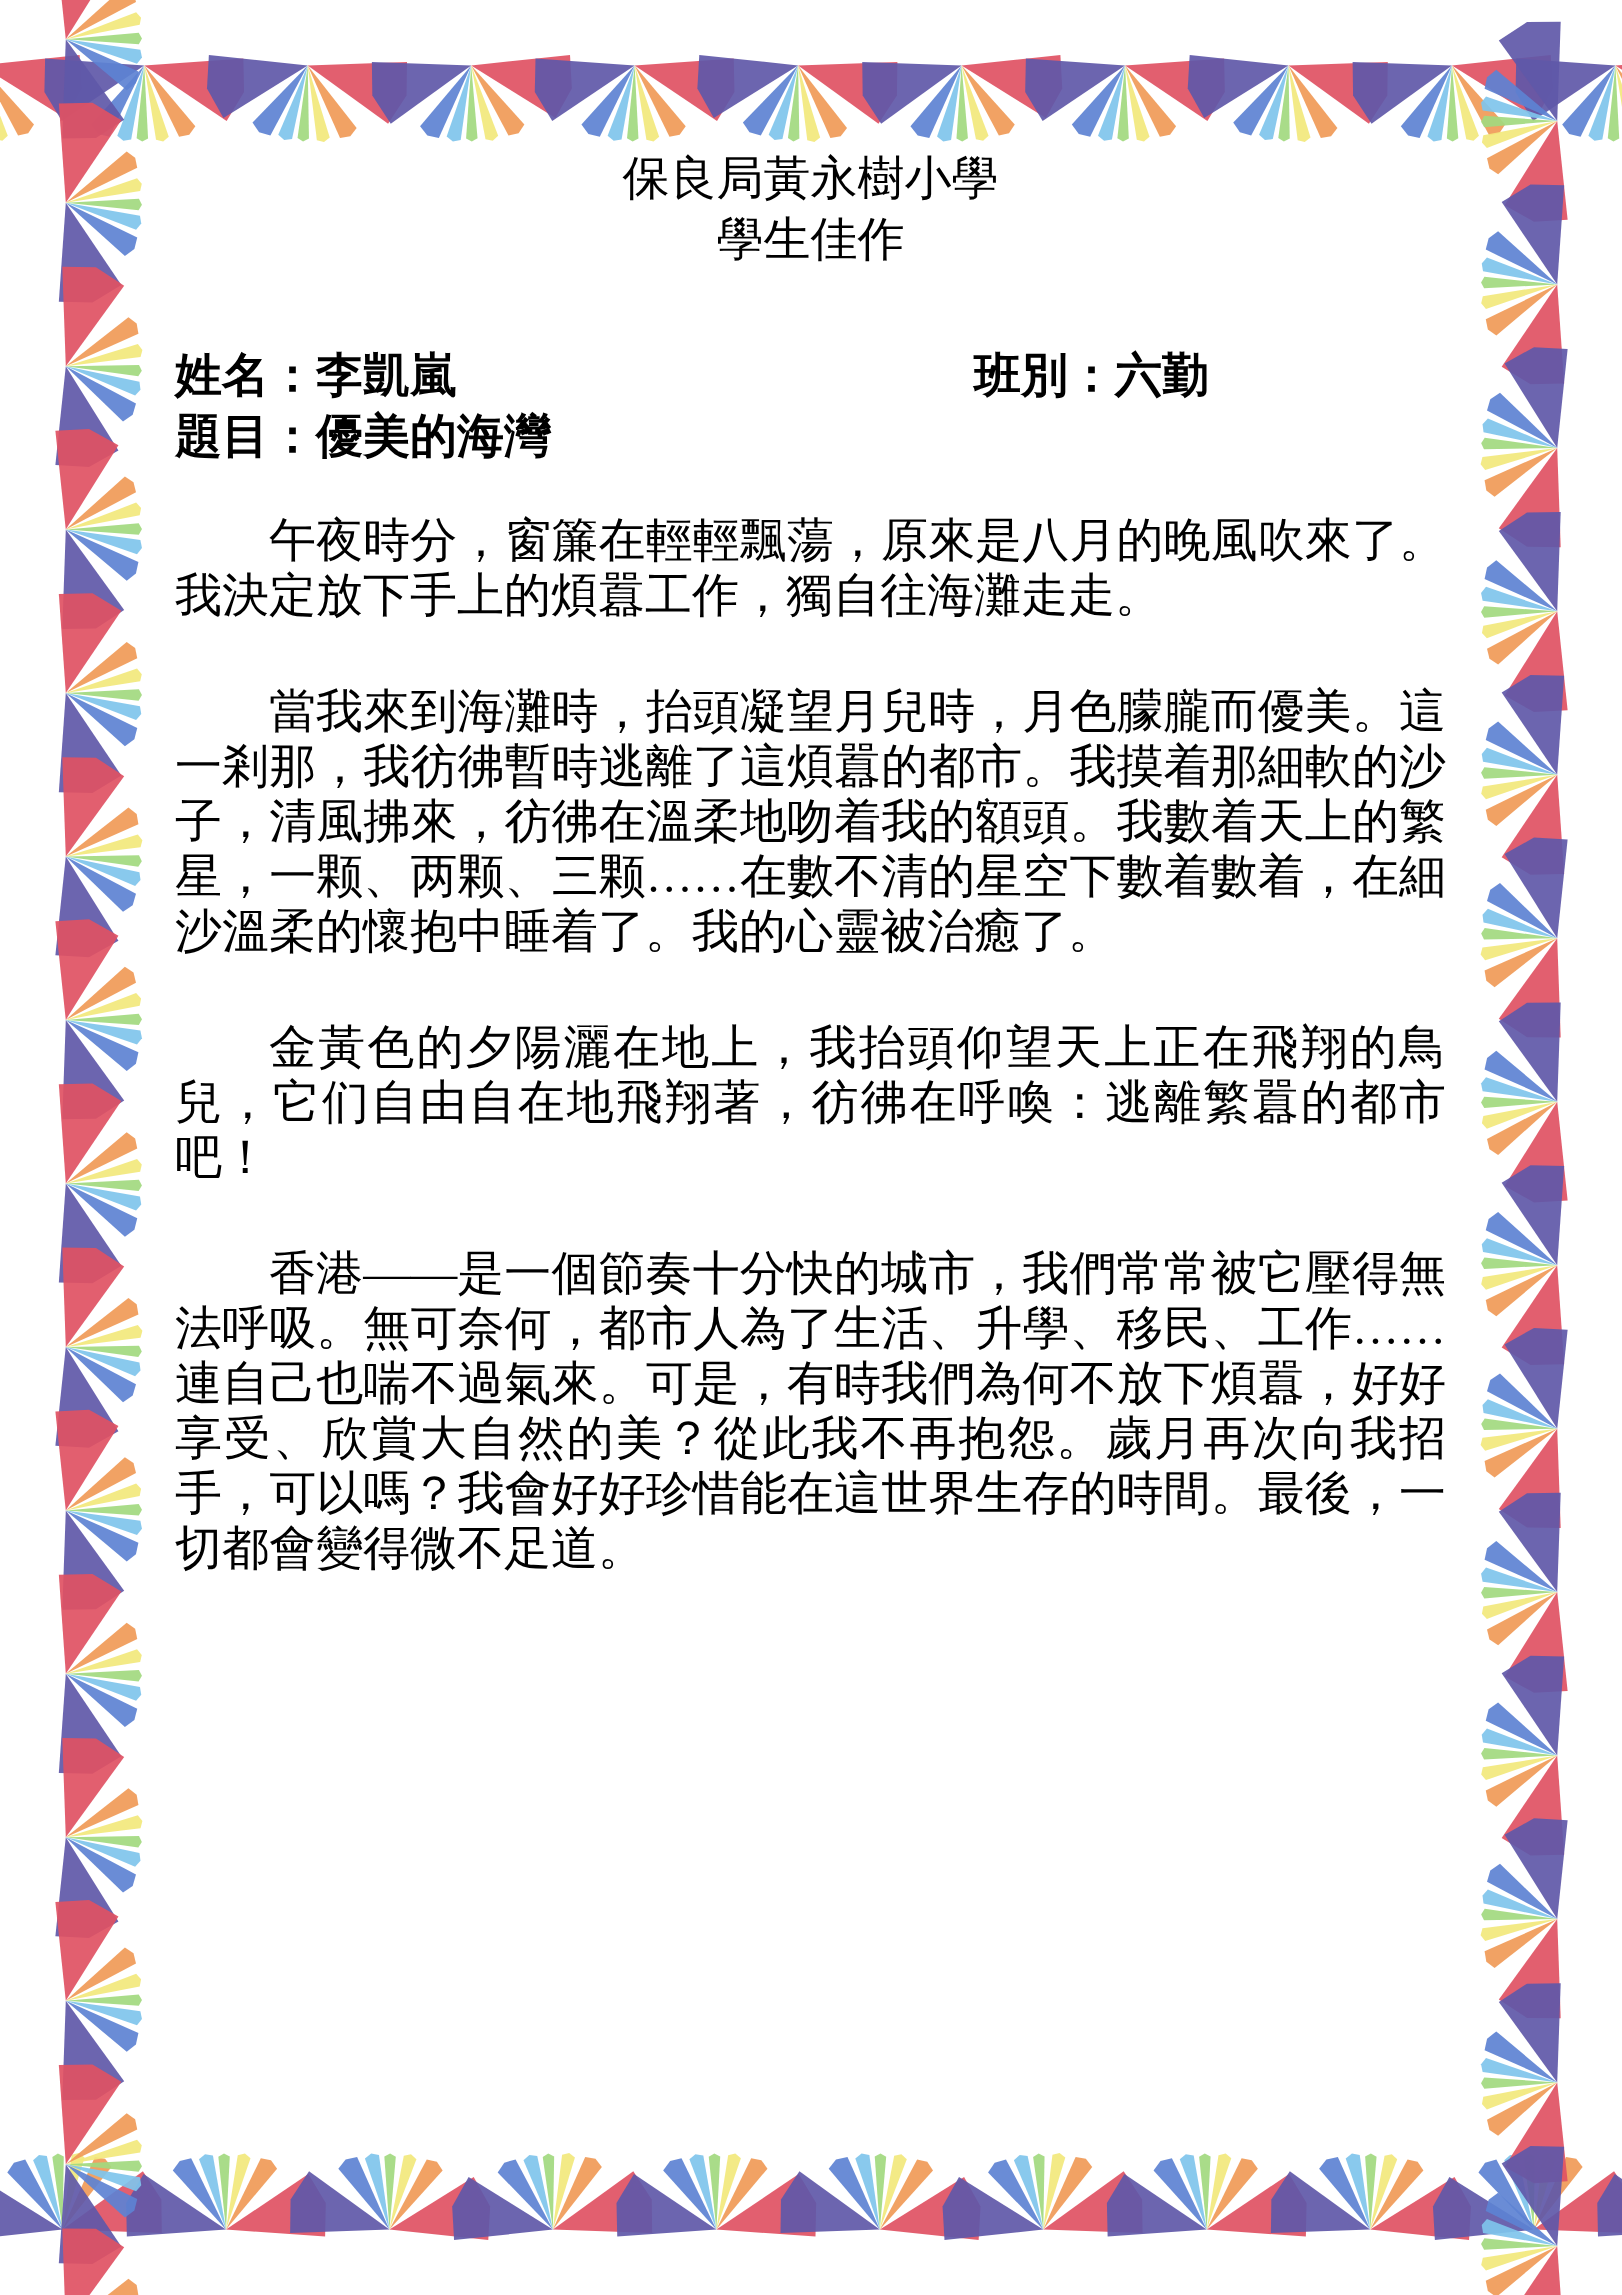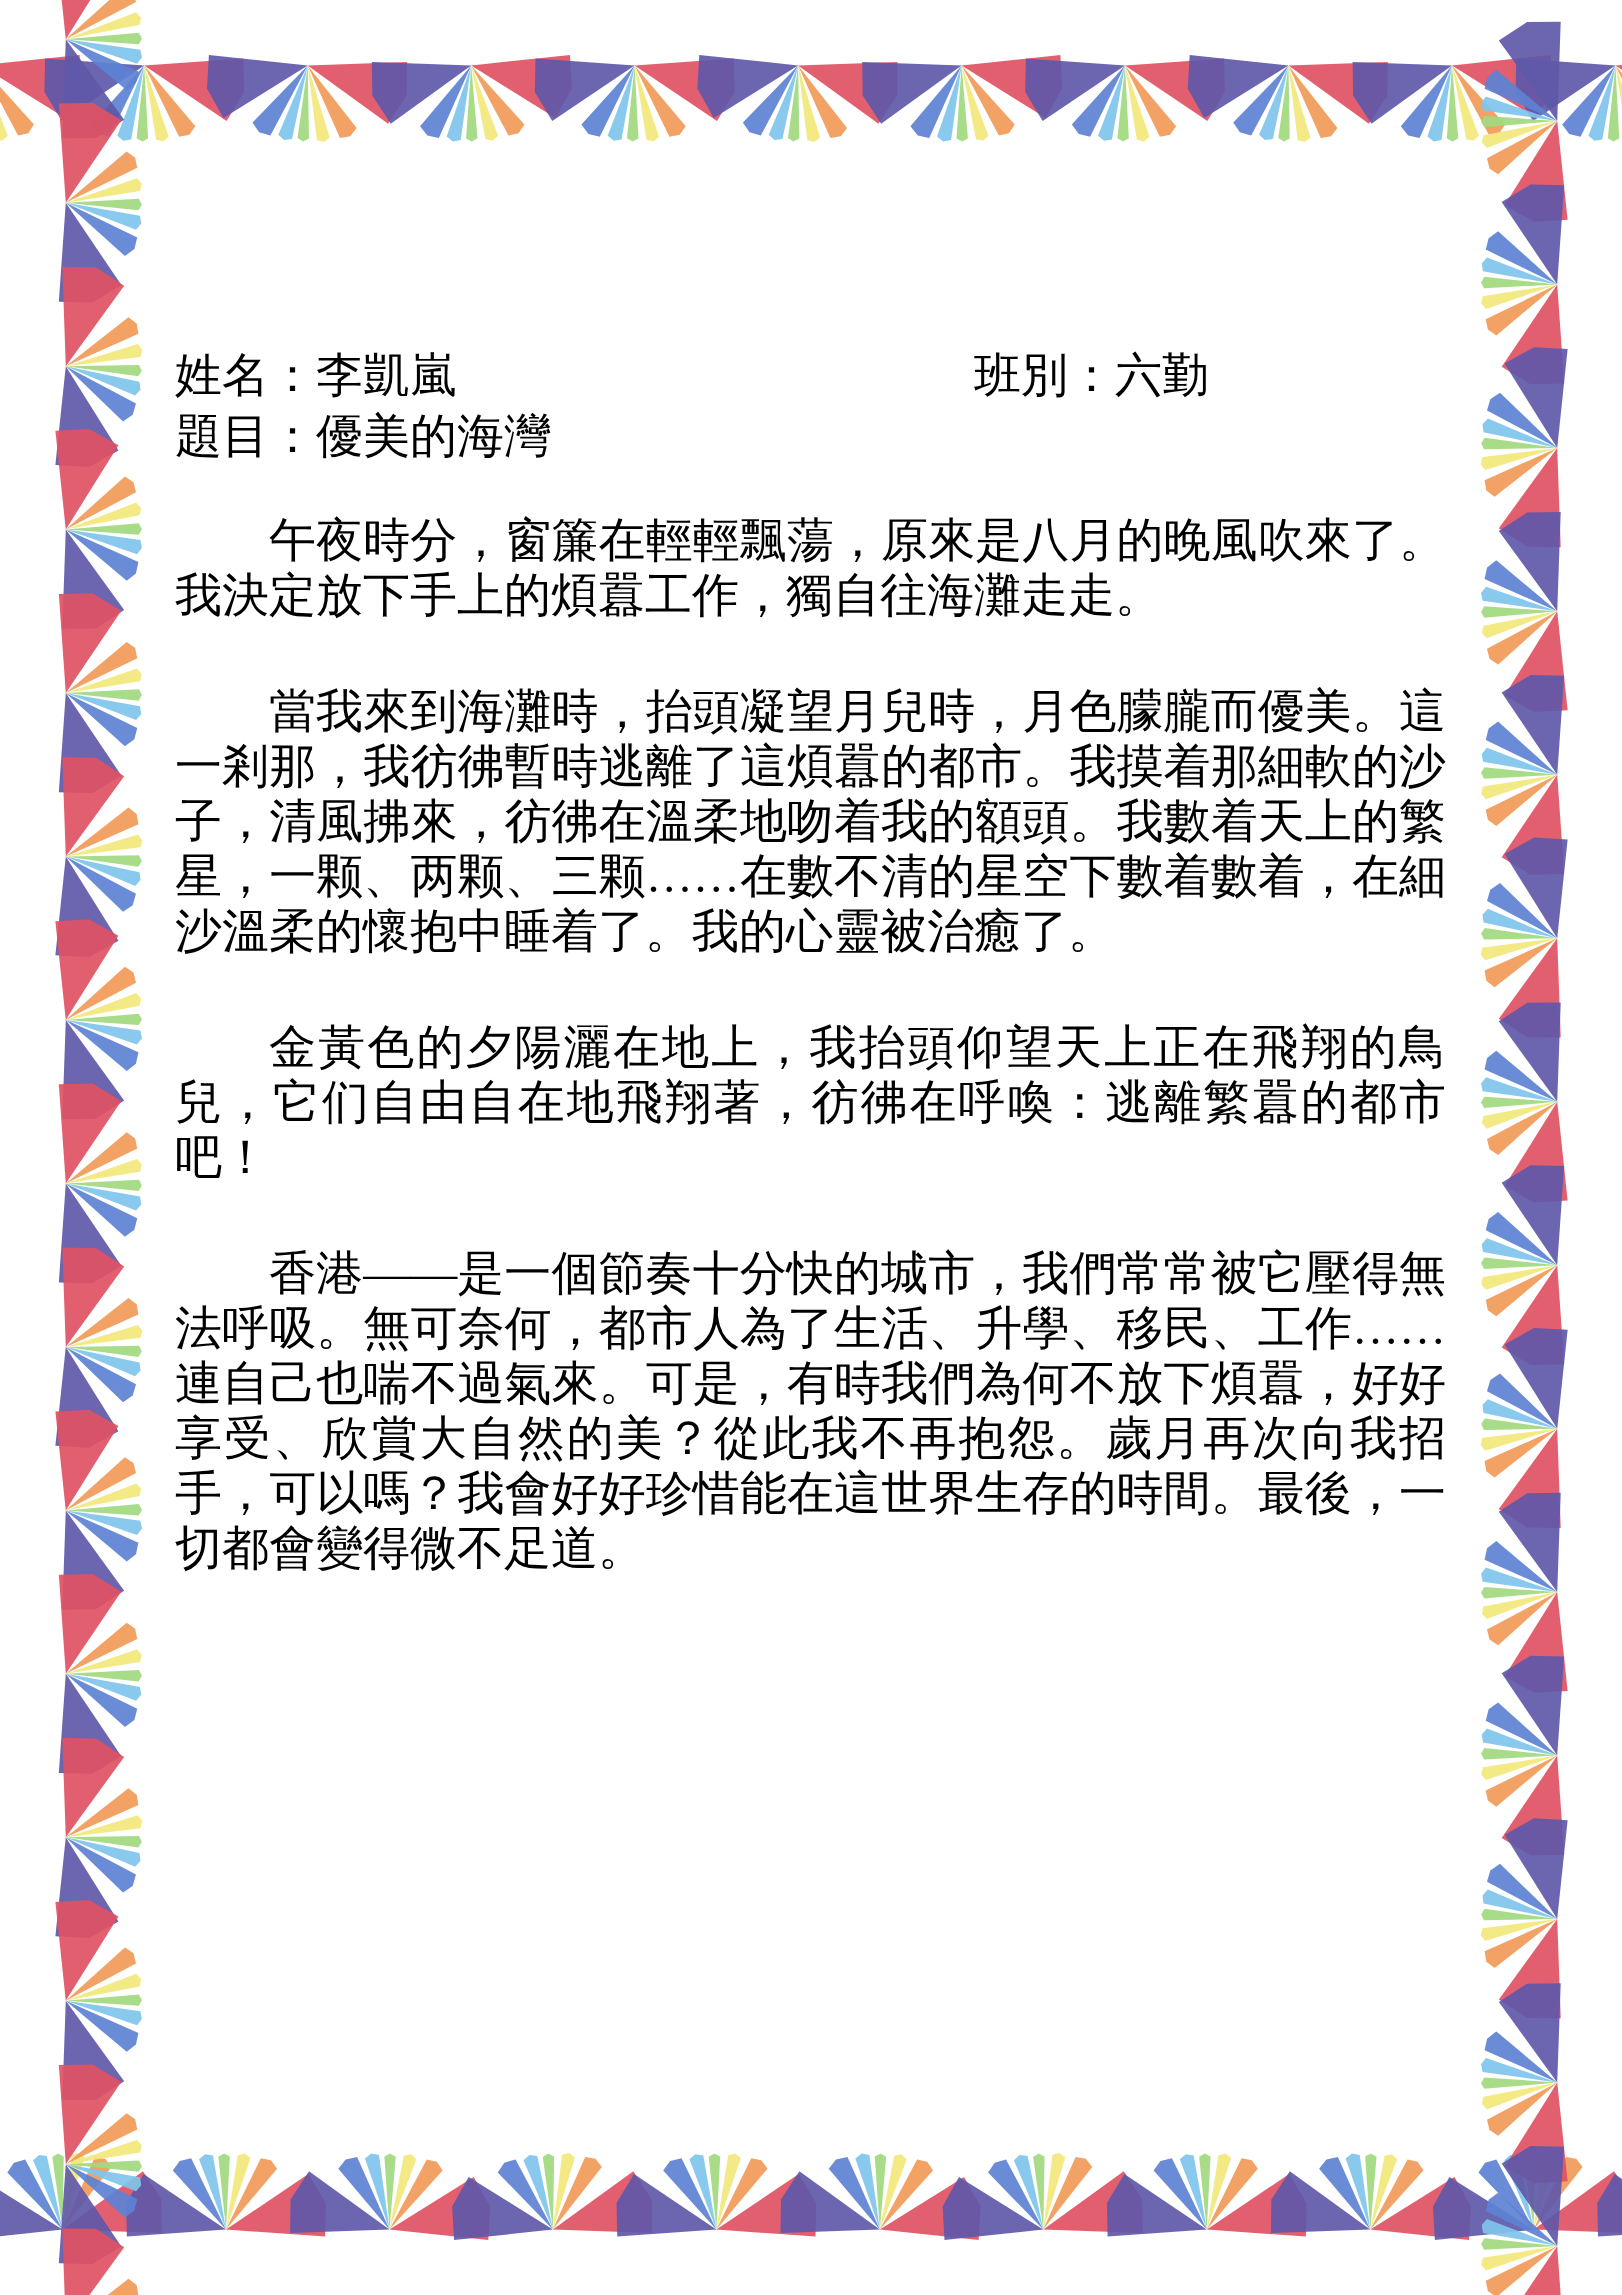--- a/index.html
+++ b/index.html
@@ -15,21 +15,21 @@
 
   .titles {
     position:absolute; left:175px; top:148px; width:1271px;
     text-align:center; font-size:47px; line-height:61px;
     font-weight:400;
   }
   .meta {
     position:absolute; left:175px; top:345px; width:1271px;
     font-size:47px; line-height:61px;
   }
-  .meta-row { position:relative; height:61px; white-space:nowrap; }
+  .meta-row { position:relative; height:61px; white-space:nowrap;font-weight:bold; }
   .class-field { position:absolute; left:799px; top:0; }
 
   .essay {
     position:absolute; left:175px; top:513px; width:1271px;
     font-size:47px; line-height:55px;
     text-align:justify; text-justify:inter-ideograph;
   }
   .essay p { margin:0 0 61px 0; text-indent:2em; }
   .essay p:last-child { margin-bottom:0;margin-top:30px; }
 </style>
@@ -511,20 +511,24 @@
         <polygon points="0,0 -157.5,106.2 -190.9,51.1 -189.5,-13.3" fill="#5f58a8" fill-opacity="0.92"></polygon>
         <polygon points="0,0 -66.6,136.6 -88.4,131.1 -101.7,113.0" fill="#5d82d2" fill-opacity="0.92"></polygon>
         <polygon points="0,0 -25.0,141.8 -40.0,144.3 -51.6,134.4" fill="#7fc4ec" fill-opacity="0.92"></polygon>
         <polygon points="0,0 7.3,139.8 -3.8,145.6 -14.6,139.2" fill="#a2d97f" fill-opacity="0.92"></polygon>
         <polygon points="0,0 46.9,136.2 36.2,145.3 22.5,142.2" fill="#f2e87c" fill-opacity="0.92"></polygon>
         <polygon points="0,0 97.7,116.4 86.1,132.6 66.6,136.6" fill="#f09a57" fill-opacity="0.92"></polygon>
         <polygon points="0,0 189.5,-13.3 190.9,51.1 157.5,106.2" fill="#df5163" fill-opacity="0.92"></polygon>
       </g>
     </svg>
 
+  <div class="titles">
+    <div>保良局黃永樹小學</div>
+    <div>學生佳作</div>
+  </div>
 
   <div class="meta">
     <div class="meta-row">
       <span><span>姓名：</span><span>李凱嵐</span></span>
       <span class="class-field"><span>班別：</span><span>六勤</span></span>
     </div>
     <div class="meta-row">
       <span><span>題目：</span><span>優美的海灣</span></span>
     </div>
   </div>

